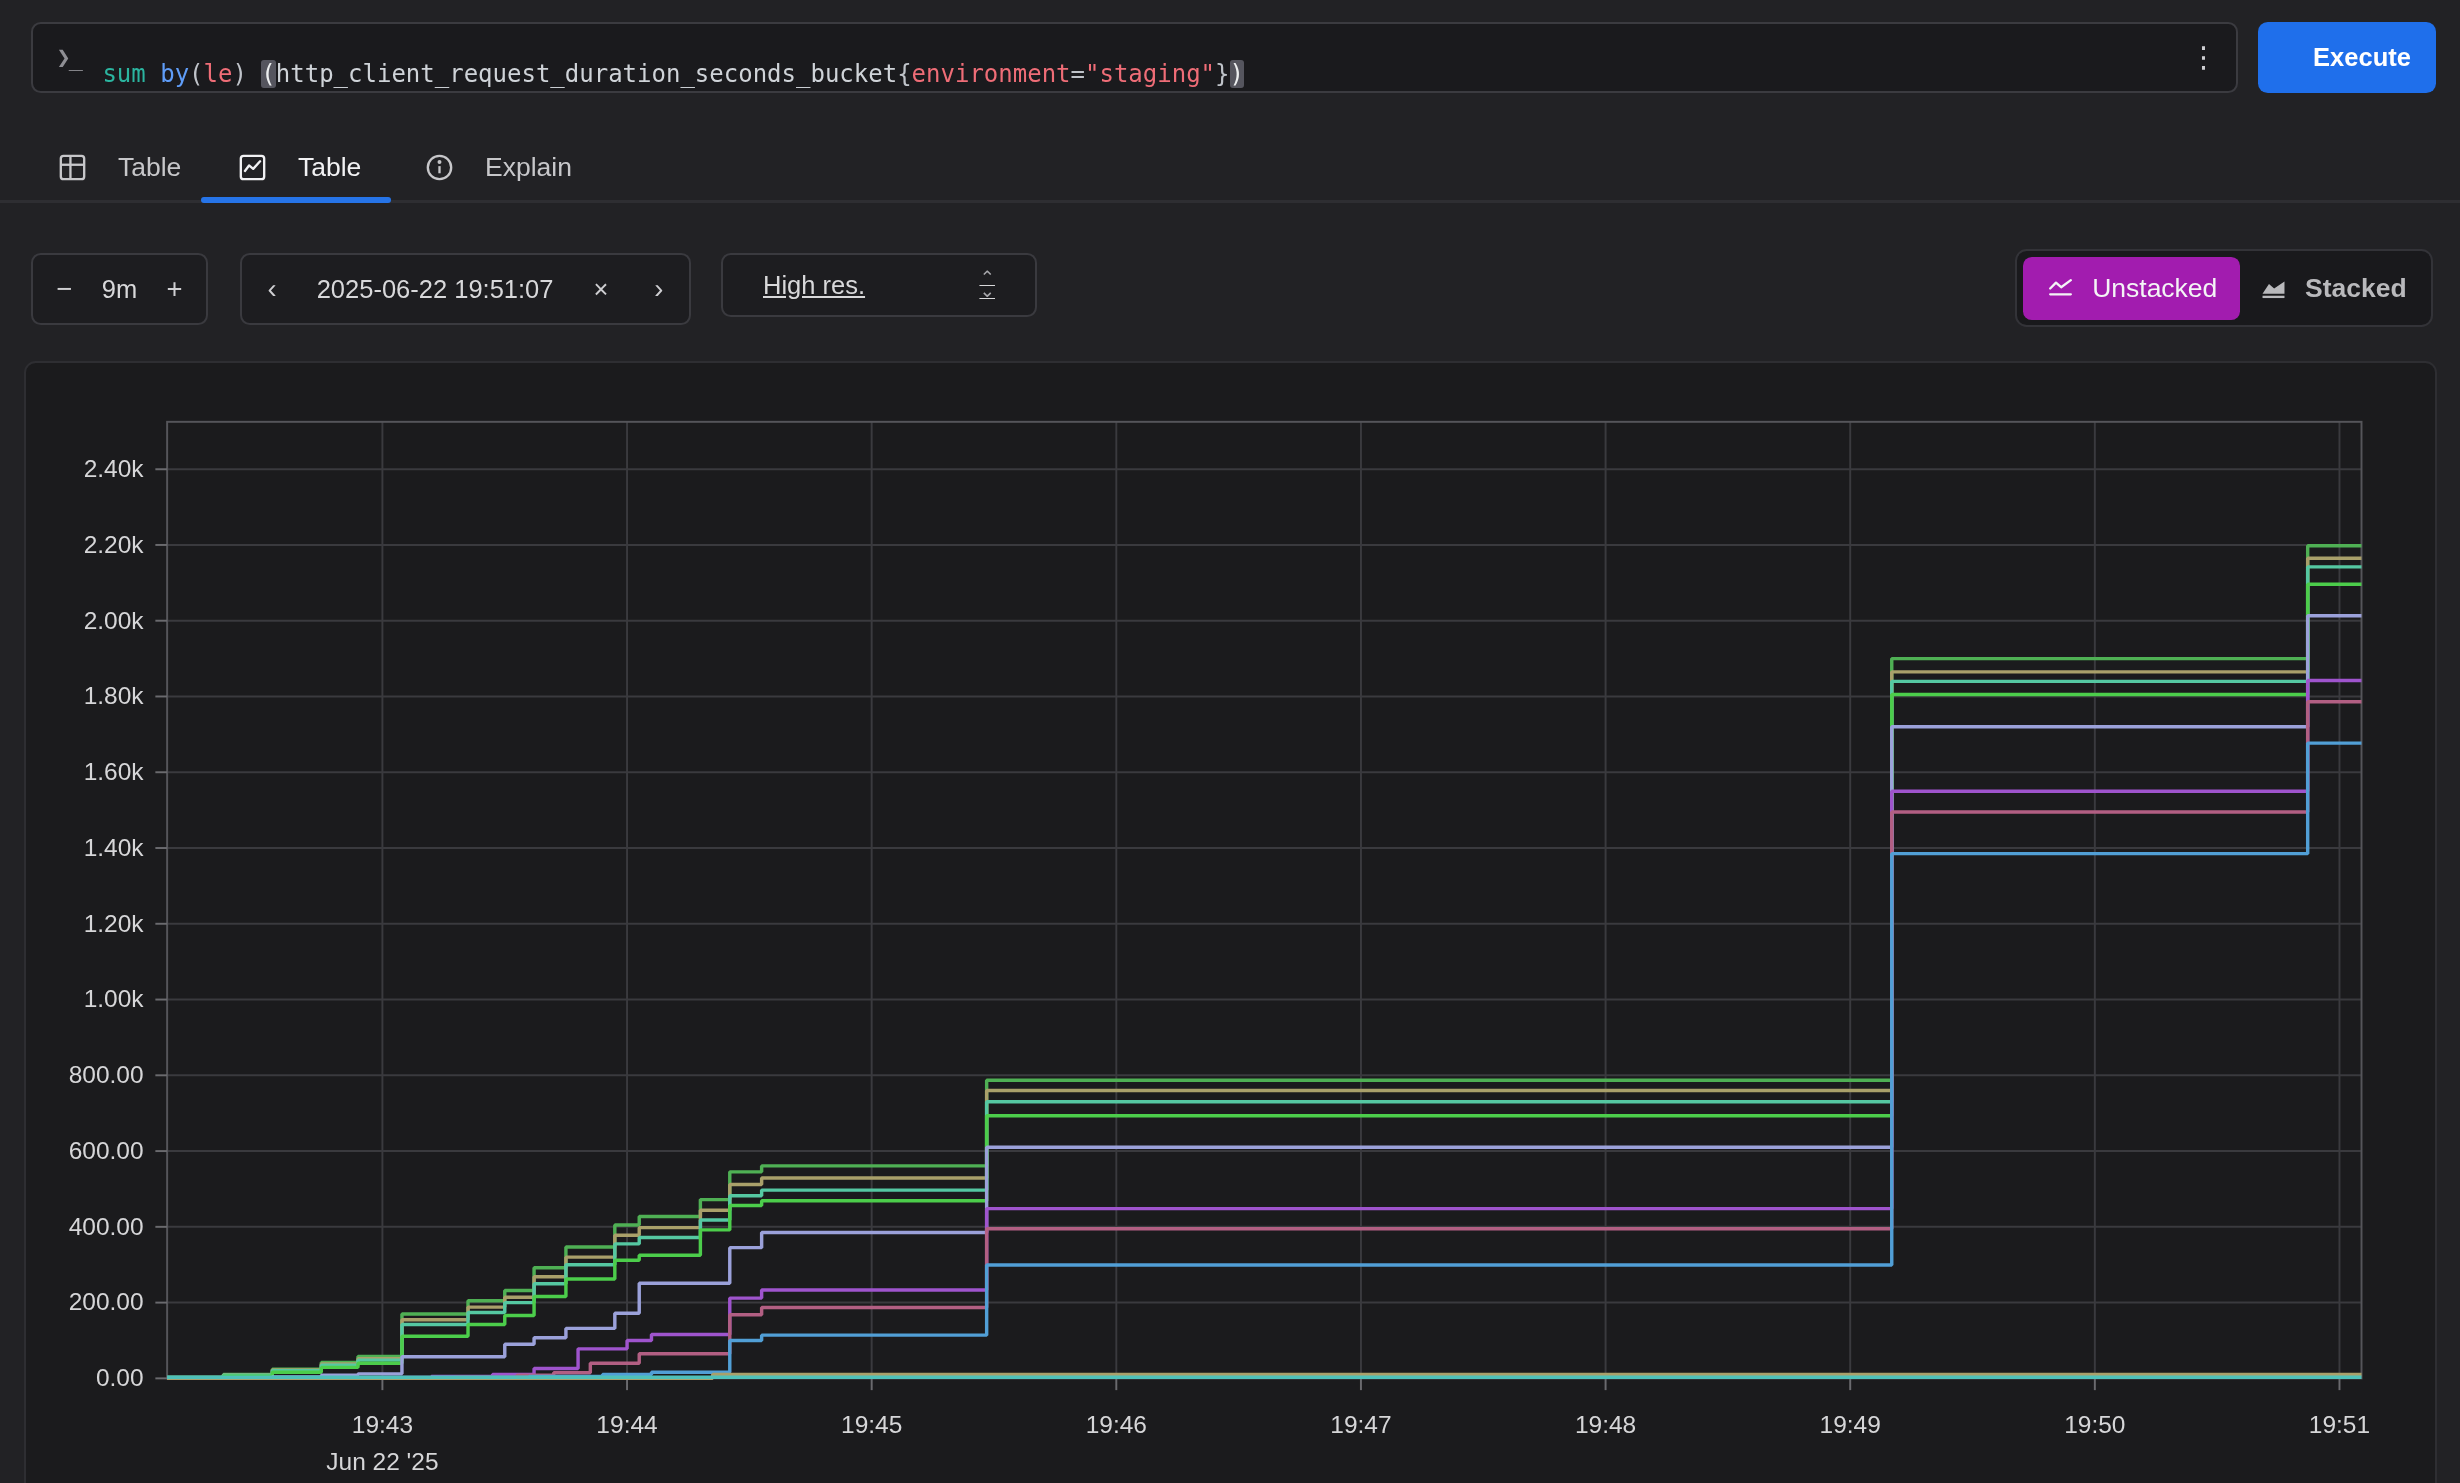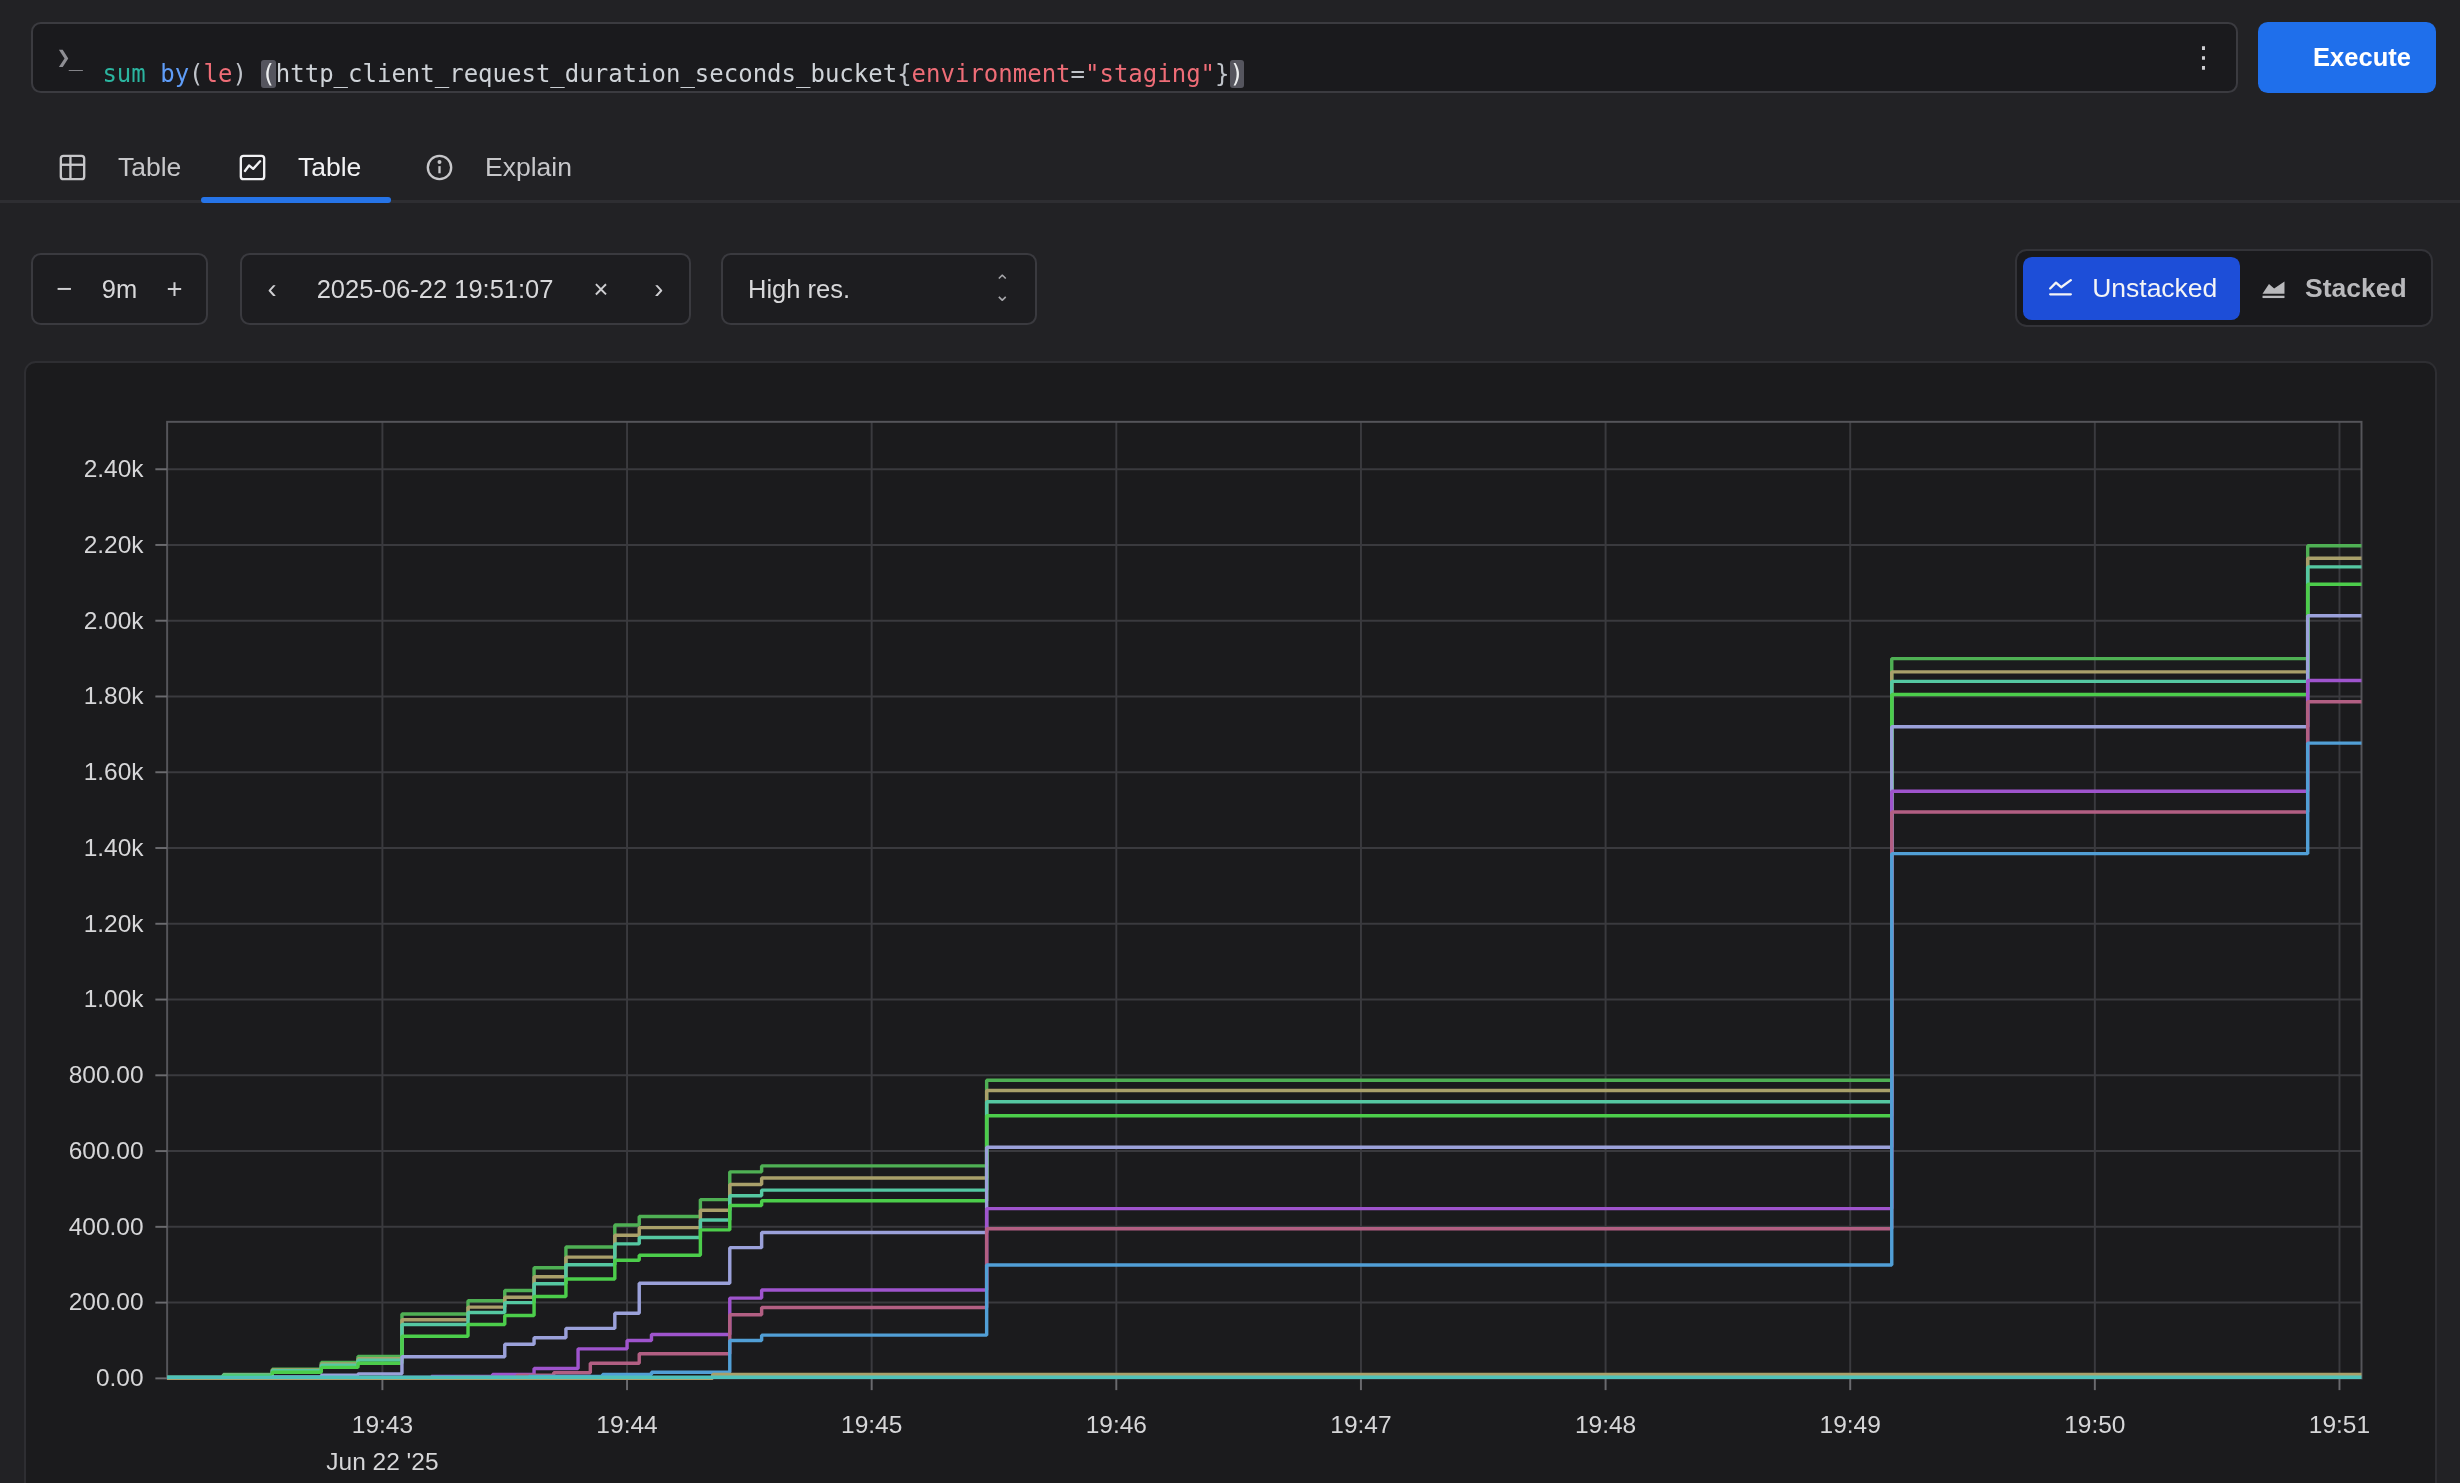--- a/index.html
+++ b/index.html
@@ -32,28 +32,28 @@
     background:#2674e8;border-radius:2.9px;}
 
   
   .ctl{position:absolute;box-sizing:border-box;background:#1d1d20;border:2px solid #3a3a3f;
     border-radius:9.8px;display:flex;align-items:center;color:#d8d8da;font-size:25.5px;}
   .icon-btn{display:flex;align-items:center;justify-content:center;cursor:pointer;
     color:#cfcfd2;font-size:27.4px;background:none;border:none;
     font-family:"Liberation Sans",sans-serif;}
   .range-box{left:31px;top:253px;width:177px;height:72px;justify-content:space-between;padding:0 17.6px;}
   .dt-box{left:240px;top:253px;width:451px;height:72px;padding:0 19.6px;justify-content:space-between;}
-  .res-box{left:721px;top:253px;width:316px;height:72px;padding:0 25px;justify-content:space-between;cursor:pointer;}
+  .res-box{left:721px;top:253px;width:316px;height:64px;padding:0 40px;justify-content:space-between;cursor:pointer;text-decoration:underline;}
   .updown{display:flex;flex-direction:column;line-height:12.7px;font-size:18.6px;color:#a8a8ac;}
   .seg-wrap{position:absolute;left:2015px;top:249px;width:418px;height:78px;box-sizing:border-box;
     background:#19191c;border:2px solid #333338;border-radius:11.8px;
     display:flex;align-items:center;padding:0 5.9px;}
   .seg{height:63px;border-radius:8.8px;display:flex;align-items:center;justify-content:center;
     gap:15.7px;font-size:26.5px;cursor:pointer;}
-  .seg.active{background:#1d4ed8;color:#f4f4f6;width:218px;}
+  .seg.active{background:#a21caf;color:#f4f4f6;width:218px;}
   .seg.inactive{color:#b9b9bc;width:186px;background:transparent;font-weight:bold;}
 
   
   .panel{position:absolute;left:23.5px;top:361px;width:2413px;height:1137px;box-sizing:border-box;
     background:#1b1b1d;border:2px solid #2e2e32;border-radius:11.8px;overflow:hidden;}
 </style>
 </head>
 <body>
 
 <div id="app">

